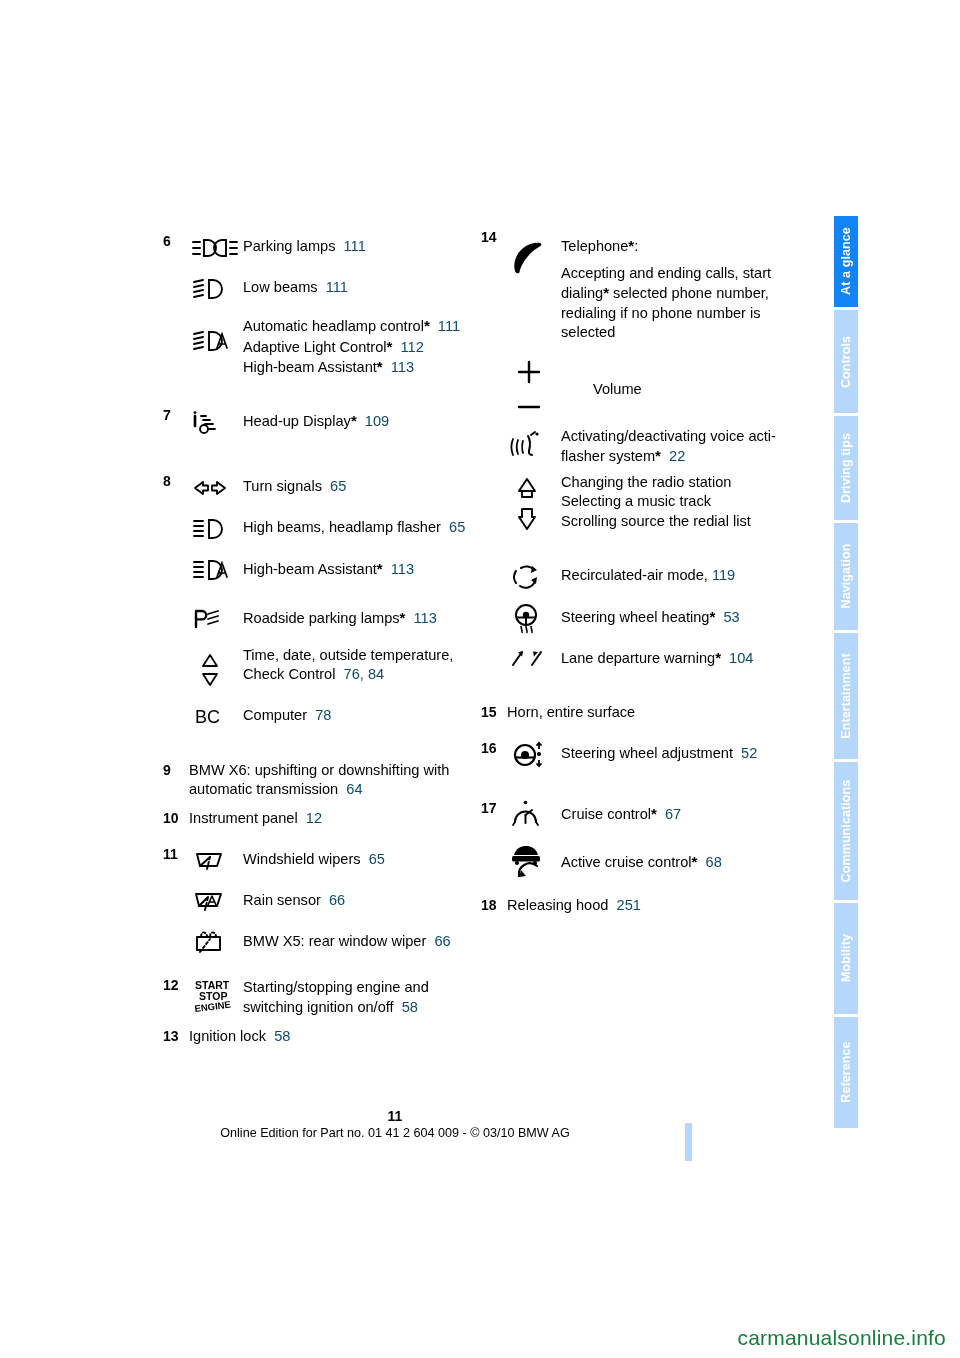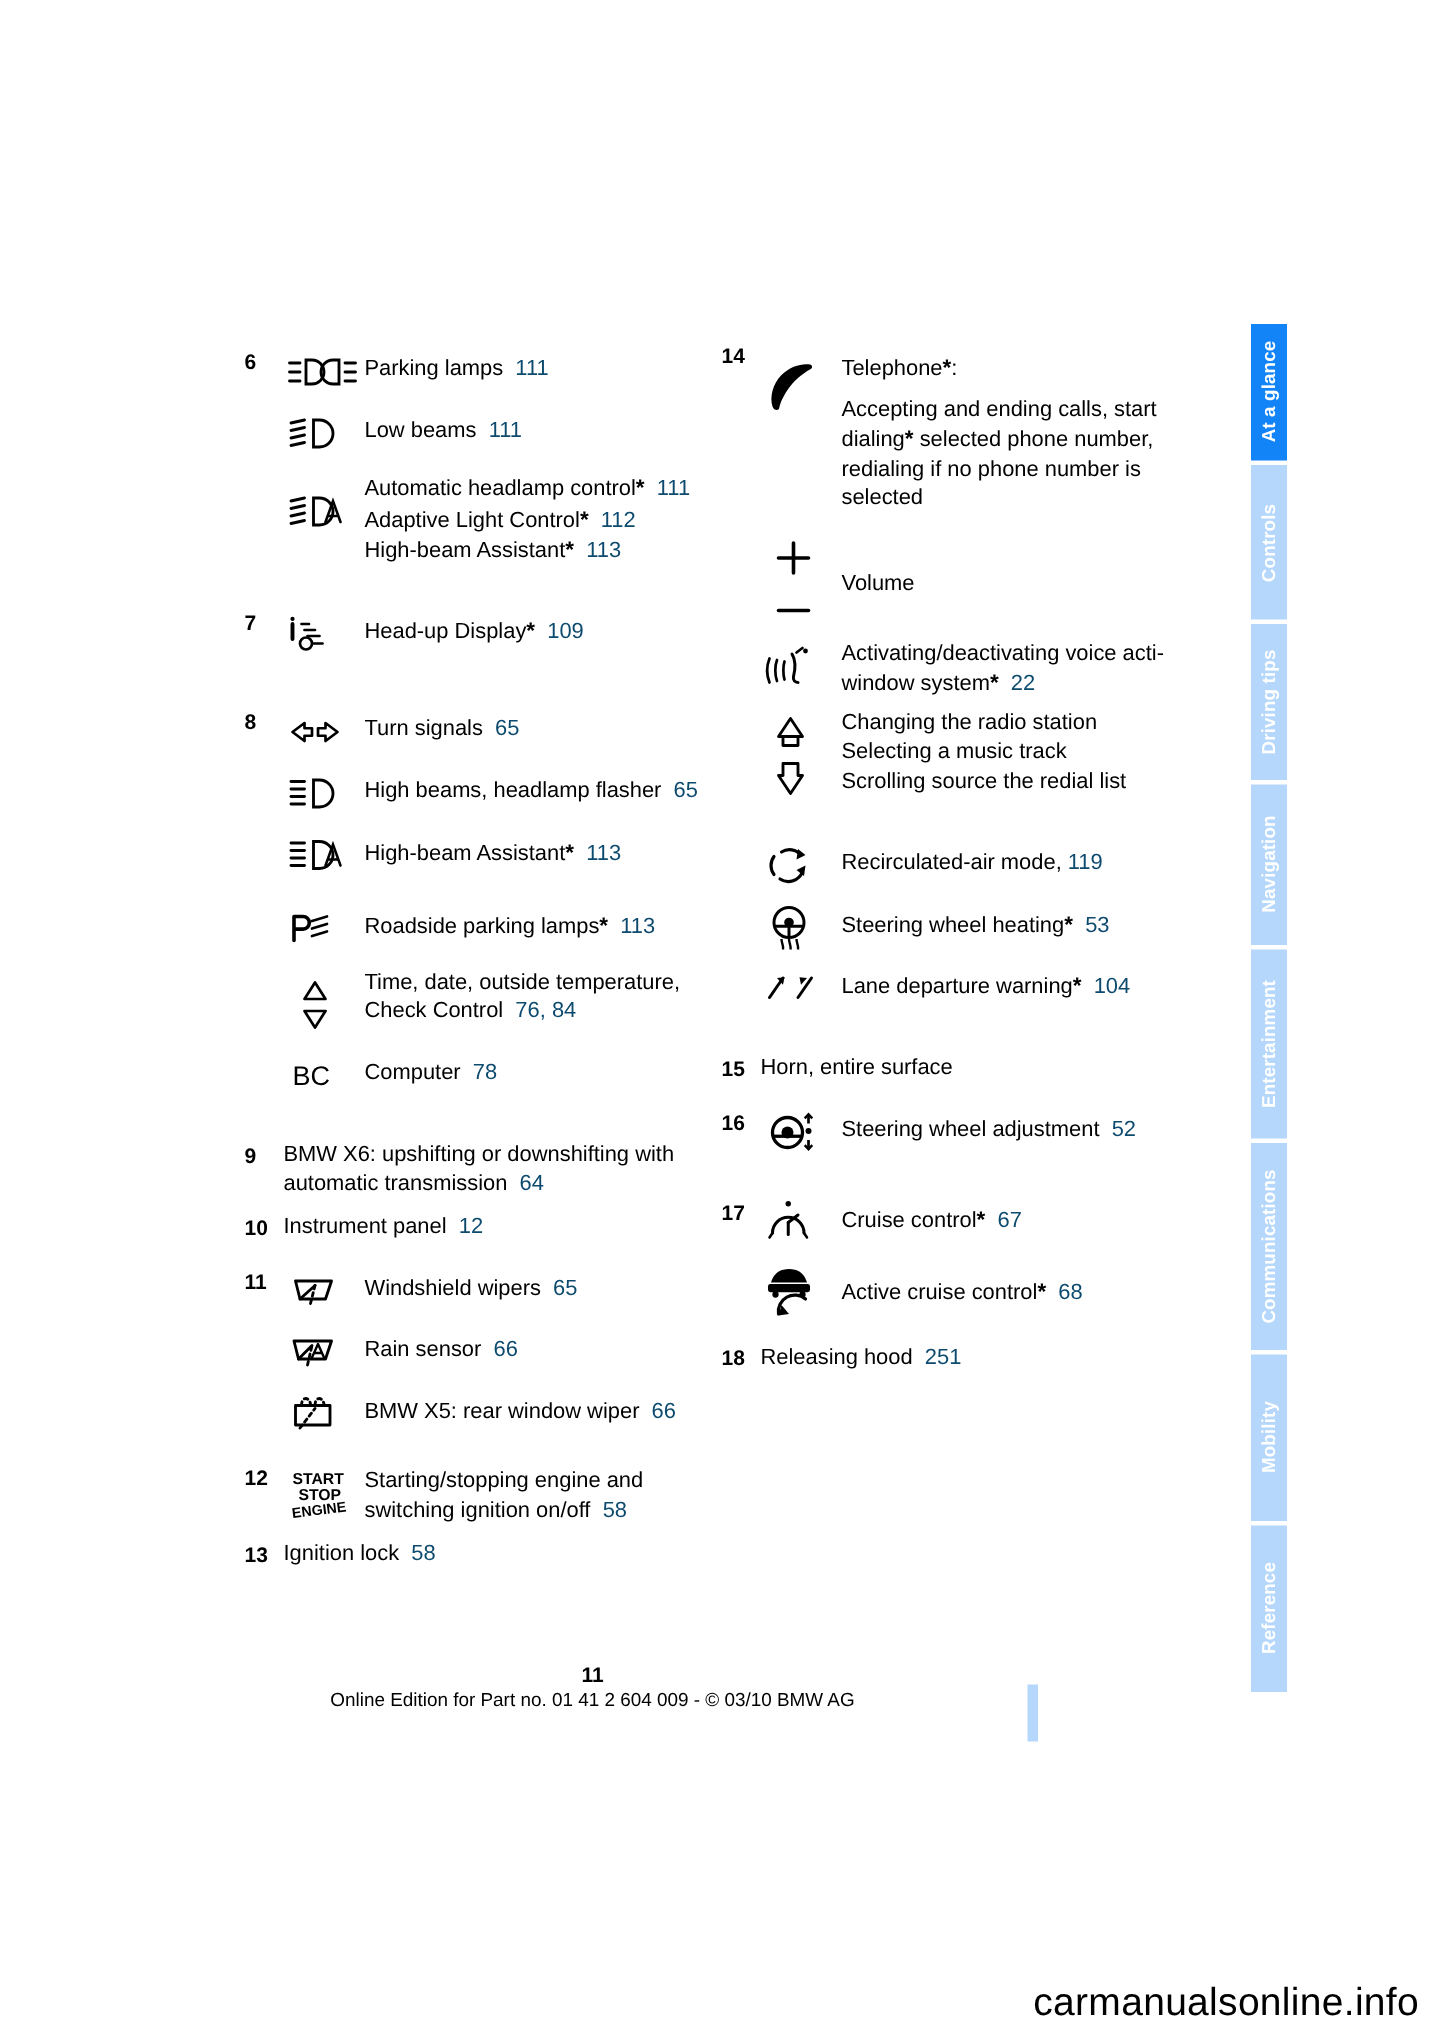--- a/index.html
+++ b/index.html
@@ -152,22 +152,22 @@
     width: 7px;
     height: 38px;
     background: #b4d7fb;
   }
 
   
   #watermark {
     position: absolute;
     right: 14px;
     bottom: 8px;
-    font-size: 26px;
-    color: #000000;
+    font-size: 21px;
+    color: #15803d;
     letter-spacing: 0.2px;
   }
 </style>
 </head>
 <body>
 
 <div id="page">
 
   <div id="tab-strip">
       <div class="tab active" style="height: 92px;">
@@ -566,21 +566,21 @@
           <div class="row">
             <div class="icon-cell tall">
               <svg width="48" height="54" viewBox="0 0 48 54">
                 <g stroke="#000" stroke-width="2.4" stroke-linecap="round">
                   <line x1="10" y1="10" x2="30" y2="10"></line>
                   <line x1="20" y1="0" x2="20" y2="20"></line>
                   <line x1="10" y1="45" x2="30" y2="45"></line>
                 </g>
               </svg>
             </div>
-            <div class="txt" style="padding-top:20px;">
+            <div class="txt" style="padding-top:20px;margin-left:32px;">
               <span>Volume</span>
             </div>
           </div>
 
           <div class="gap-s"></div>
 
           <div class="row">
             <div class="icon-cell tall">
               <svg width="48" height="32" viewBox="0 0 48 32" style="margin-top:4px">
                 <g stroke="#000" fill="none" stroke-linecap="round">
@@ -589,21 +589,21 @@
                   <path d="M14 10 C13 13, 13 19, 14 22" stroke-width="1.8"></path>
                   <path d="M19 5 C22 10, 21 16, 20 20 C19.5 22.5, 21 24, 23 24" stroke-width="2"></path>
                   <path d="M22 4 L26 1" stroke-width="1.8"></path>
                   <circle cx="28" cy="3" r="1.6" fill="#000" stroke="none"></circle>
                 </g>
               </svg>
             </div>
             <div class="txt tight">
               <div>Activating/deactivating voice acti-</div>
               <div>
-                <span>window system</span><span class="ast">*</span><span class="pg">&nbsp;&nbsp;<span>22</span></span>
+                <span>flasher system</span><span class="ast">*</span><span class="pg">&nbsp;&nbsp;<span>22</span></span>
               </div>
             </div>
           </div>
 
           <div style="height:3px"></div>
 
           <div class="row">
             <div class="icon-cell tall">
               <svg width="48" height="62" viewBox="0 0 48 62" style="margin-top:1px">
                 <g stroke="#000" stroke-width="1.9" fill="none" stroke-linejoin="round">

